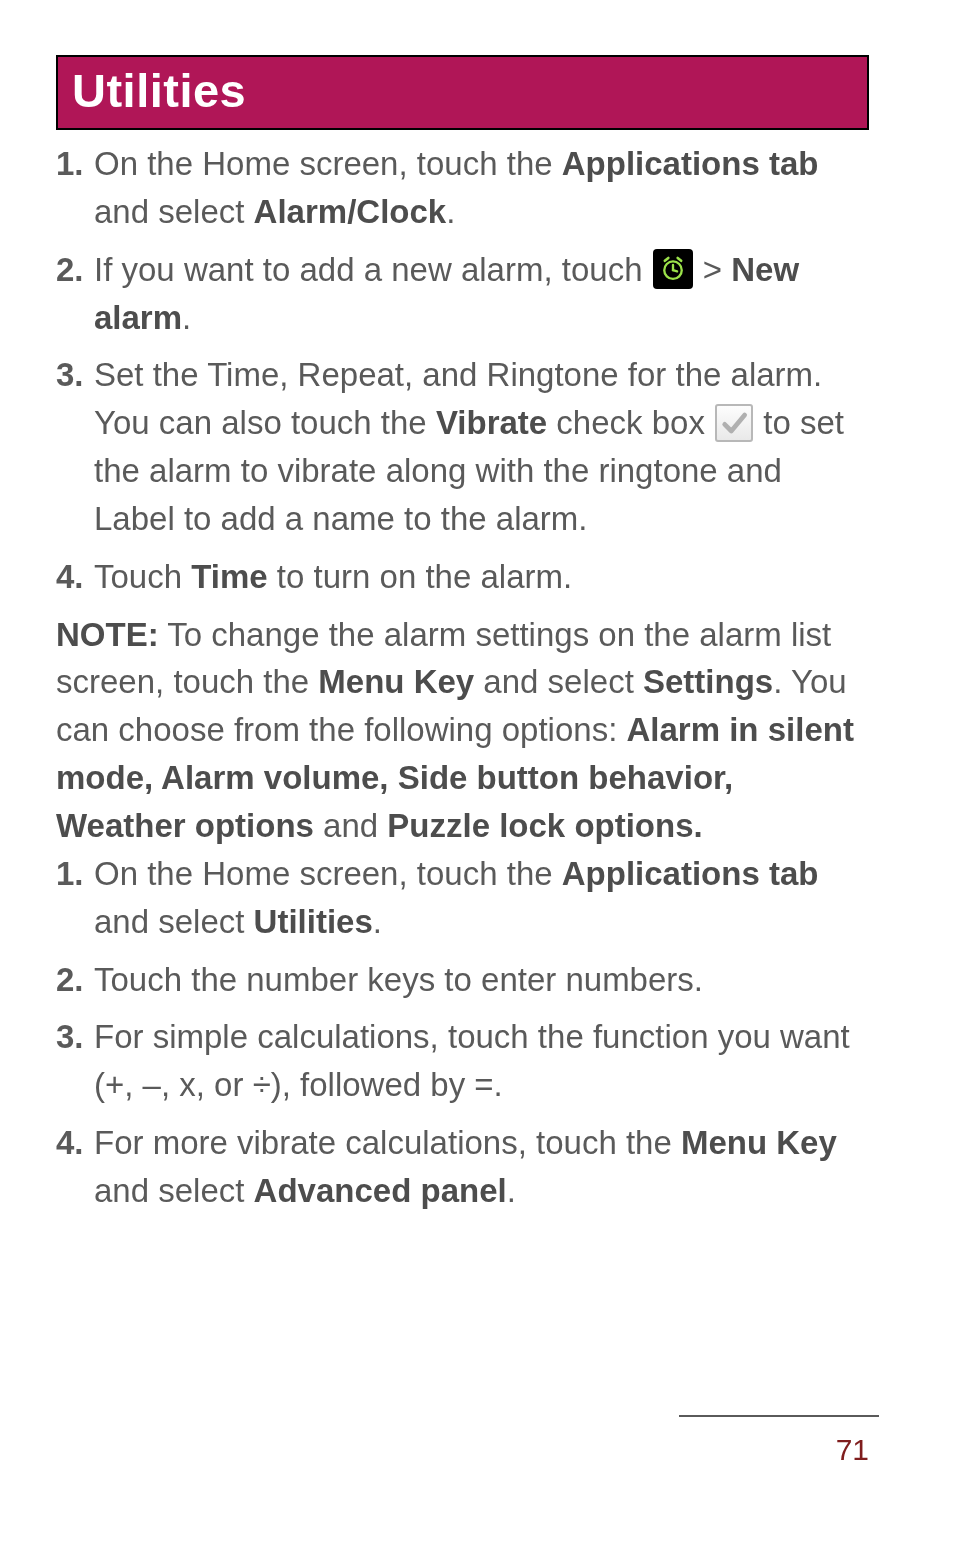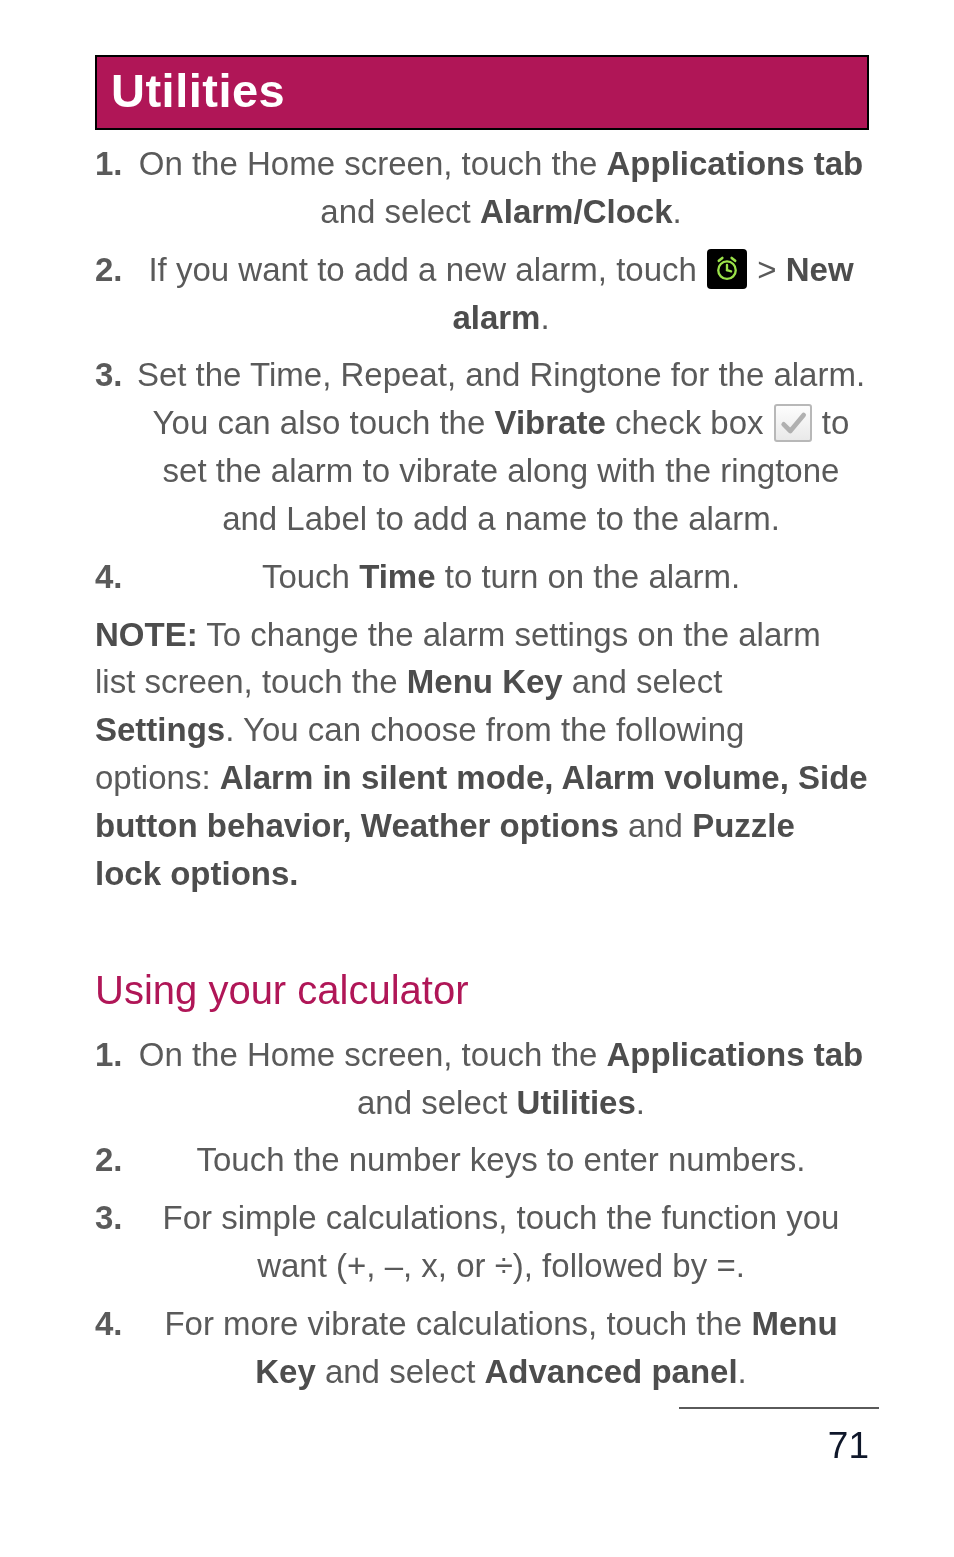--- a/index.html
+++ b/index.html
@@ -5,21 +5,21 @@
   * { box-sizing: border-box; margin: 0; padding: 0; }
   html, body { width: 954px; height: 1557px; }
   body {
     font-family: "Helvetica Neue", Helvetica, Arial, sans-serif;
     background: #ffffff;
     color: #5a5a5a;
     font-weight: 300;
     position: relative;
   }
   .page {
-    padding: 55px 85px 0 95px;
+    padding: 55px 85px 0 56px;
   }
   .banner {
     background: #b01657;
     color: #ffffff;
     border: 2px solid #000;
     padding: 6px 14px 10px 14px;
     margin-bottom: 10px;
   }
   .banner-text {
     font-size: 47px;
@@ -41,21 +41,21 @@
   }
   ol.steps > li {
     display: flex;
     margin-bottom: 10px;
   }
   ol.steps > li > .num {
     flex: 0 0 38px;
     font-weight: 600;
     color: #5a5a5a;
   }
-  ol.steps > li > .content { flex: 1; text-align: center; }
+  ol.steps > li > .content { flex: 1; }
   .b { font-weight: 700; color: #4d4d4d; }
   .note {
     font-size: 33px;
     line-height: 1.45;
     margin-top: 0;
   }
   .icon-inline {
     display: inline-flex;
     vertical-align: middle;
     align-items: center;
@@ -74,22 +74,22 @@
     border: 2px solid #b8b8b8;
     border-radius: 3px;
     width: 38px;
     height: 38px;
     background: linear-gradient(#fdfdfd, #e9e9e9);
   }
   .pagenum {
     position: absolute;
     right: 85px;
     bottom: 90px;
-    font-size: 37px;
-    color: #0f172a;
+    font-size: 30px;
+    color: #7f1d1d;
   }
   .pagenum::before {
     content: "";
     position: absolute;
     top: -18px;
     right: -10px;
     width: 200px;
     border-top: 2px solid #5a5a5a;
   }
 </style>
@@ -139,21 +139,20 @@
       <span class="content">
         <span>Touch </span><span class="b">Time</span><span> to turn on the alarm.</span>
       </span>
     </li>
   </ol>
 
   <p class="note">
     <span class="b">NOTE:</span><span> To change the alarm settings on the alarm list screen, touch the </span><span class="b">Menu Key</span><span> and select </span><span class="b">Settings</span><span>. You can choose from the following options: </span><span class="b">Alarm in silent mode, Alarm volume, Side button behavior, Weather options</span><span> and </span><span class="b">Puzzle lock options.</span>
   </p>
 
-  <div class="section-heading second">Using your calculator</div>
 
   <ol class="steps">
     <li>
       <span class="num">1.</span>
       <span class="content">
         <span>On the Home screen, touch the </span><span class="b">Applications tab</span><span> and select </span><span class="b">Utilities</span><span>.</span>
       </span>
     </li>
     <li>
       <span class="num">2.</span>

